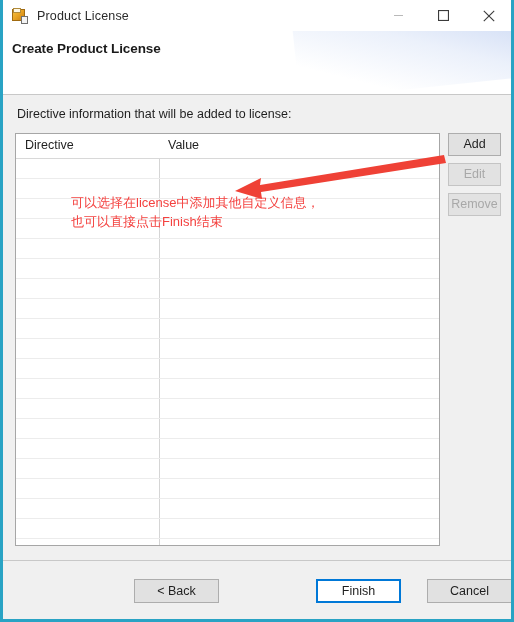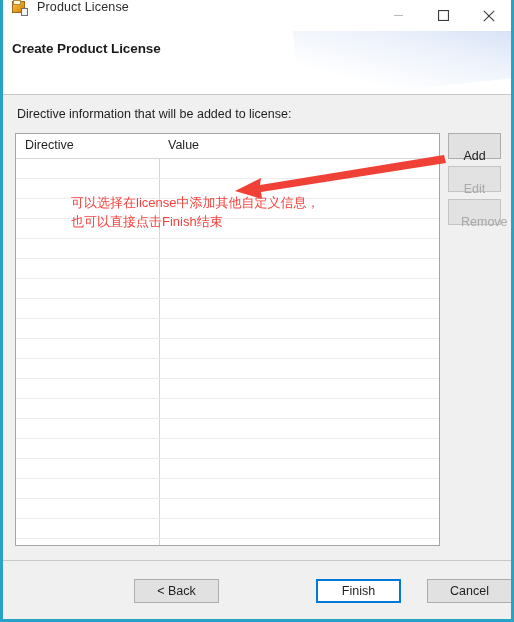--- a/index.html
+++ b/index.html
@@ -23,21 +23,21 @@
   }
 
   
   .titlebar {
     position: absolute;
     left: 0; top: 0;
     width: 508px;
     height: 31px;
     background: #ffffff;
     display: flex;
-    align-items: flex-start;
+    align-items: center;
   }
   .title-icon {
     width: 16px;
     height: 16px;
     margin-left: 9px;
     margin-right: 9px;
     flex: 0 0 auto;
     position: relative;
   }
   .title-icon .ic-body {
@@ -197,21 +197,21 @@
   .side-btn {
     display: block;
     width: 53px;
     height: 23px;
     margin-bottom: 7px;
     font-family: "Liberation Sans", sans-serif;
     font-size: 12.5px;
     background: #e1e1e1;
     border: 1px solid #adadad;
     color: #1f1f1f;
-    padding: 12px;
+    padding: 0;
     box-sizing: border-box;
     line-height: 21px;
     text-align: center;
   }
   .side-btn.disabled {
     color: #a8a8a8;
     border-color: #c4c4c4;
     background: #e2e2e2;
   }
 

